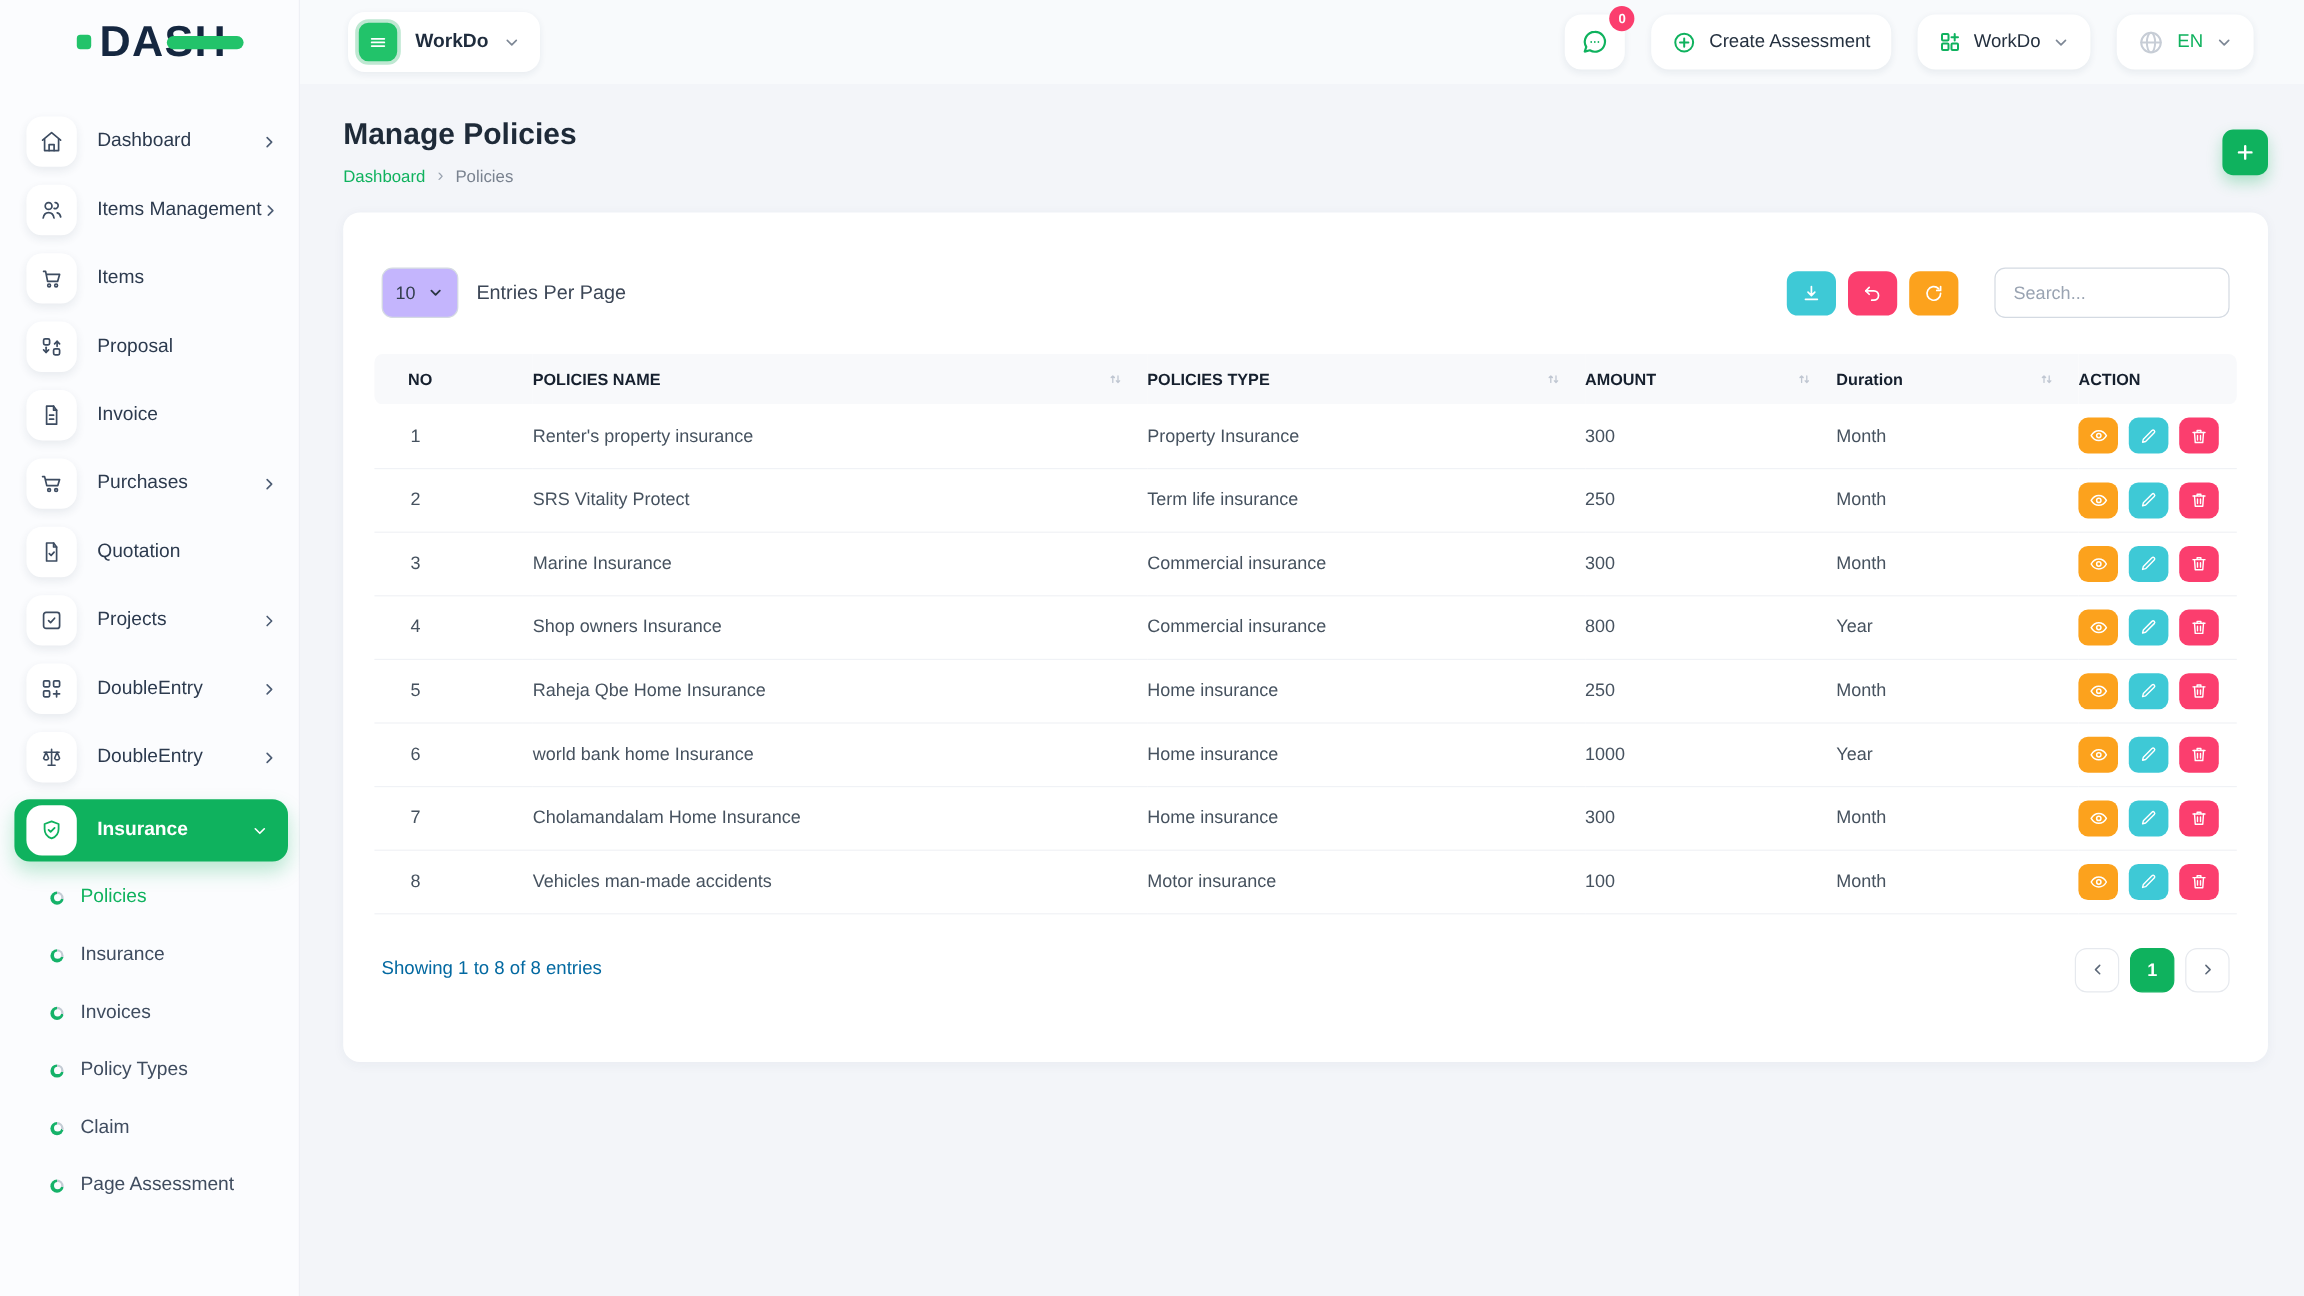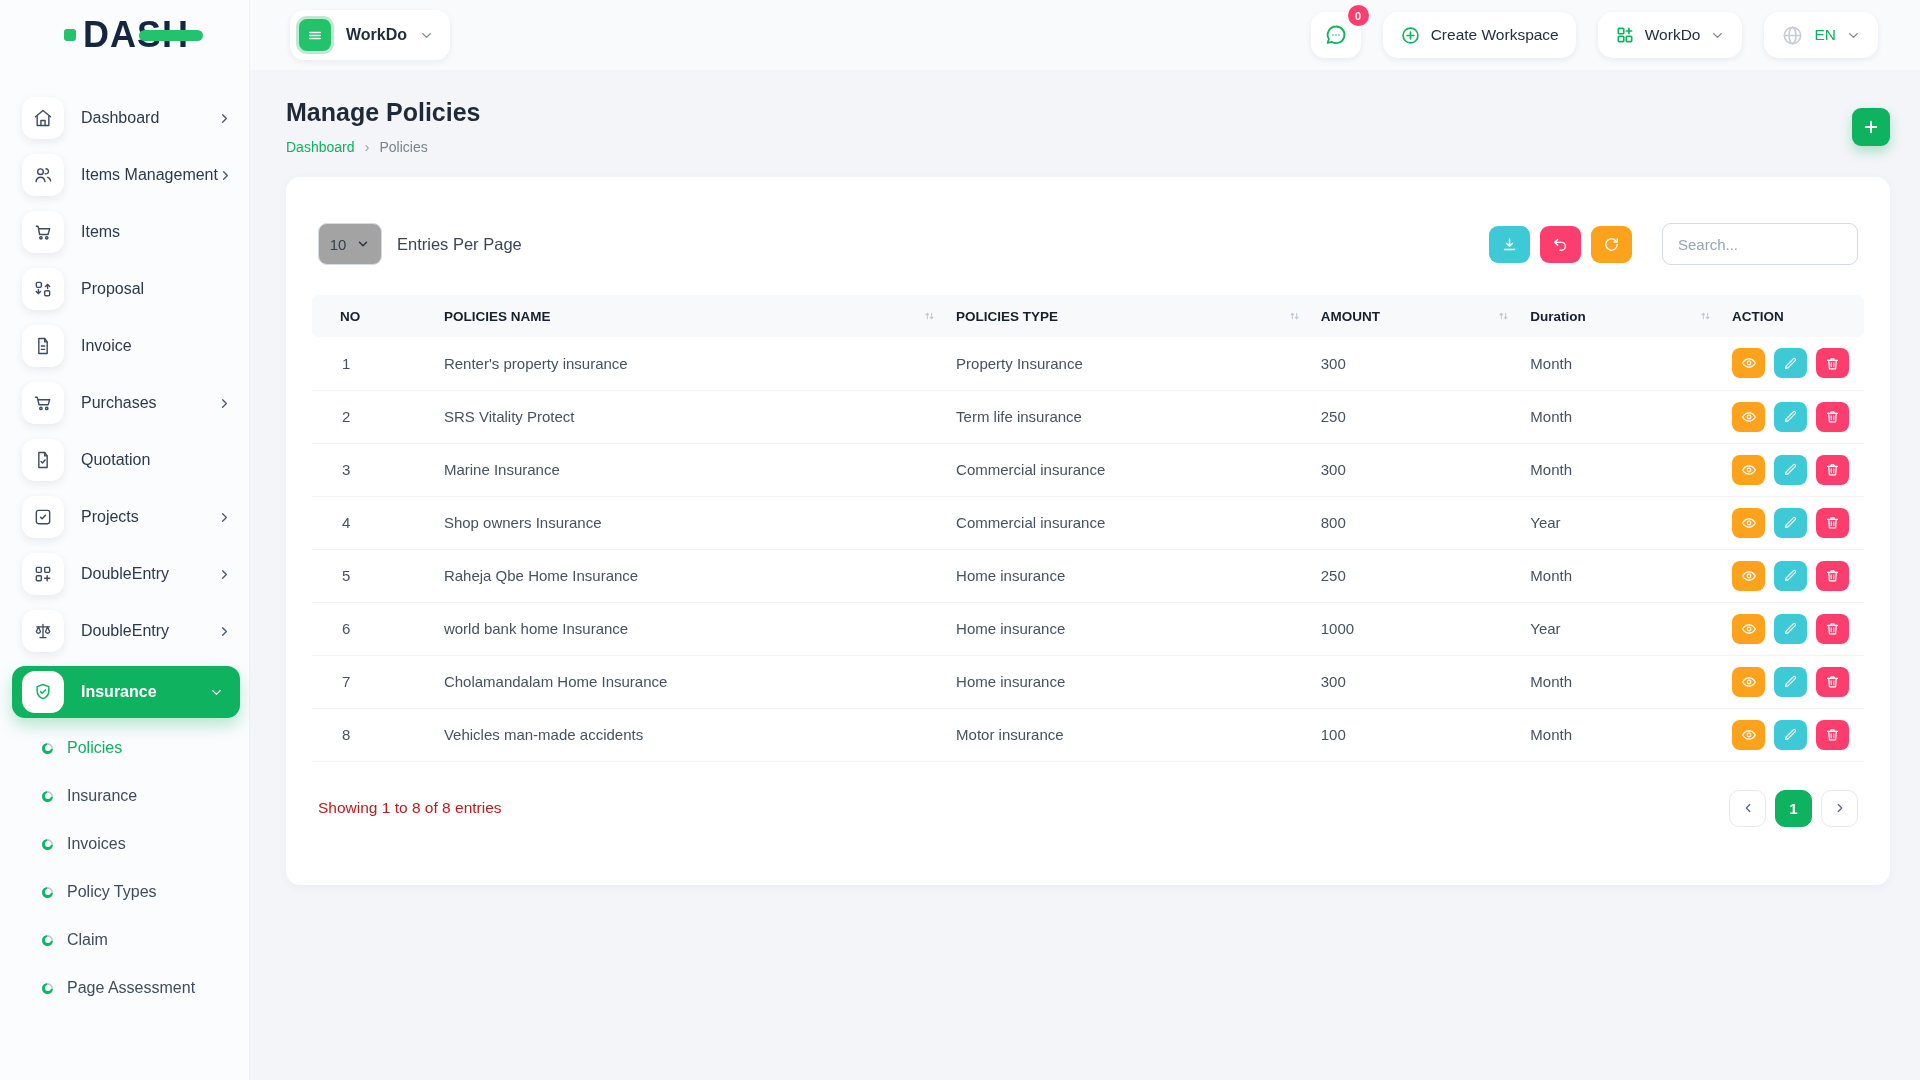--- a/index.html
+++ b/index.html
@@ -53,21 +53,21 @@
   .page-head{display:flex;align-items:flex-start}
   .title{font-size:25px;font-weight:700;color:#1e2a38;margin:2px 0 11px}
   .crumbs{display:flex;align-items:center;gap:10px;font-size:14px}
   .crumb-link{color:var(--green);cursor:pointer}
   .crumb-sep{color:#9aa3b0;font-size:15px}
   .crumb-cur{color:#79828f}
   .add-btn{margin-left:auto;width:38px;height:38px;border-radius:9px;background:var(--green);color:#fff;display:flex;align-items:center;justify-content:center;box-shadow:0 6px 12px rgba(15,178,94,.3);cursor:pointer;margin-top:12px}
 
   .card{margin-top:22px;background:#fff;border-radius:14px;box-shadow:0 2px 10px rgba(40,60,90,.05);padding:46px 26px 40px;min-height:708px}
   .toolbar{display:flex;align-items:center;margin:0 6px 30px}
-  .select{width:64px;height:42px;border:1px solid #d4dae2;border-radius:9px;background:#a3a3a3;display:flex;align-items:center;justify-content:center;gap:10px;font-size:15px;color:#333f4e;cursor:pointer}
+  .select{width:64px;height:42px;border:1px solid #d4dae2;border-radius:9px;background:#c4b5fd;display:flex;align-items:center;justify-content:center;gap:10px;font-size:15px;color:#333f4e;cursor:pointer}
   .select .chev{color:#2b3644}
   .entries-label{margin-left:15px;font-size:16.5px;color:#3c4656}
   .tool-group{margin-left:auto;display:flex;align-items:center;gap:10px}
   .tool-btn{width:41px;height:37px;border-radius:9px;color:#fff;display:flex;align-items:center;justify-content:center;cursor:pointer;border:none}
   .tool-download{background:var(--teal)}
   .tool-undo{background:var(--pink)}
   .tool-refresh{background:var(--orange)}
   .search{width:196px;height:42px;border:1px solid #d4dae2;border-radius:9px;background:#fff;margin-left:20px;padding:0 15px;font-size:15px;color:#333f4e;outline:none;font-family:Liberation Sans, sans-serif}
   .search::placeholder{color:#9aa4b2}
 
@@ -78,21 +78,21 @@
   .sort{position:absolute;right:20px;top:50%;transform:translateY(-50%);color:#c0c7d2}
   tbody td{height:53px;font-size:15px;color:#46525f;border-bottom:1px solid #f0f2f6}
   tbody td:first-child{padding-left:30px}
   .row-actions{display:flex;gap:9px}
   .act{width:33px;height:30px;border-radius:8px;color:#fff;display:flex;align-items:center;justify-content:center;cursor:pointer;border:none}
   .act-view{background:var(--orange)}
   .act-edit{background:var(--teal)}
   .act-del{background:var(--pink)}
 
   .tfoot{display:flex;align-items:center;margin:28px 6px 0}
-  .showing{font-size:15.5px;color:#b91c1c}
+  .showing{font-size:15.5px;color:#0369a1}
   .pager{margin-left:auto;display:flex;gap:9px}
   .page-btn{width:37px;height:37px;border:1px solid #e6e9ee;background:#fff;border-radius:10px;display:flex;align-items:center;justify-content:center;color:#5c6878;font-size:15px;cursor:pointer}
   .page-btn.current{background:var(--green);border-color:var(--green);color:#fff;font-weight:600}
 </style>
 </head>
 <body>
 
 <aside class="sidebar">
   <div class="logo">
     <div class="logo-wrap">
@@ -325,21 +325,21 @@
         <span class="badge">0</span>
       </div>
 
       <div class="pill">
         <span class="green-ic">
           <svg width="21" height="21" viewBox="0 0 24 24" fill="none" stroke="currentColor" stroke-width="1.9" stroke-linecap="round">
               <circle cx="12" cy="12" r="8.5"></circle>
               <path d="M12 8v8M8 12h8"></path>
             </svg>
         </span>
-        <span>Create Workspace</span>
+        <span>Create Assessment</span>
       </div>
 
       <div class="pill">
         <span class="green-ic">
           <svg width="20" height="20" viewBox="0 0 24 24" fill="none" stroke="currentColor" stroke-width="2" stroke-linecap="round" stroke-linejoin="round">
               <rect x="4" y="4" width="6.5" height="6.5" rx="1"></rect>
               <rect x="4" y="13.5" width="6.5" height="6.5" rx="1"></rect>
               <rect x="13.5" y="13.5" width="6.5" height="6.5" rx="1"></rect>
               <path d="M16.7 4v6.5M13.5 7.2H20"></path>
             </svg>

